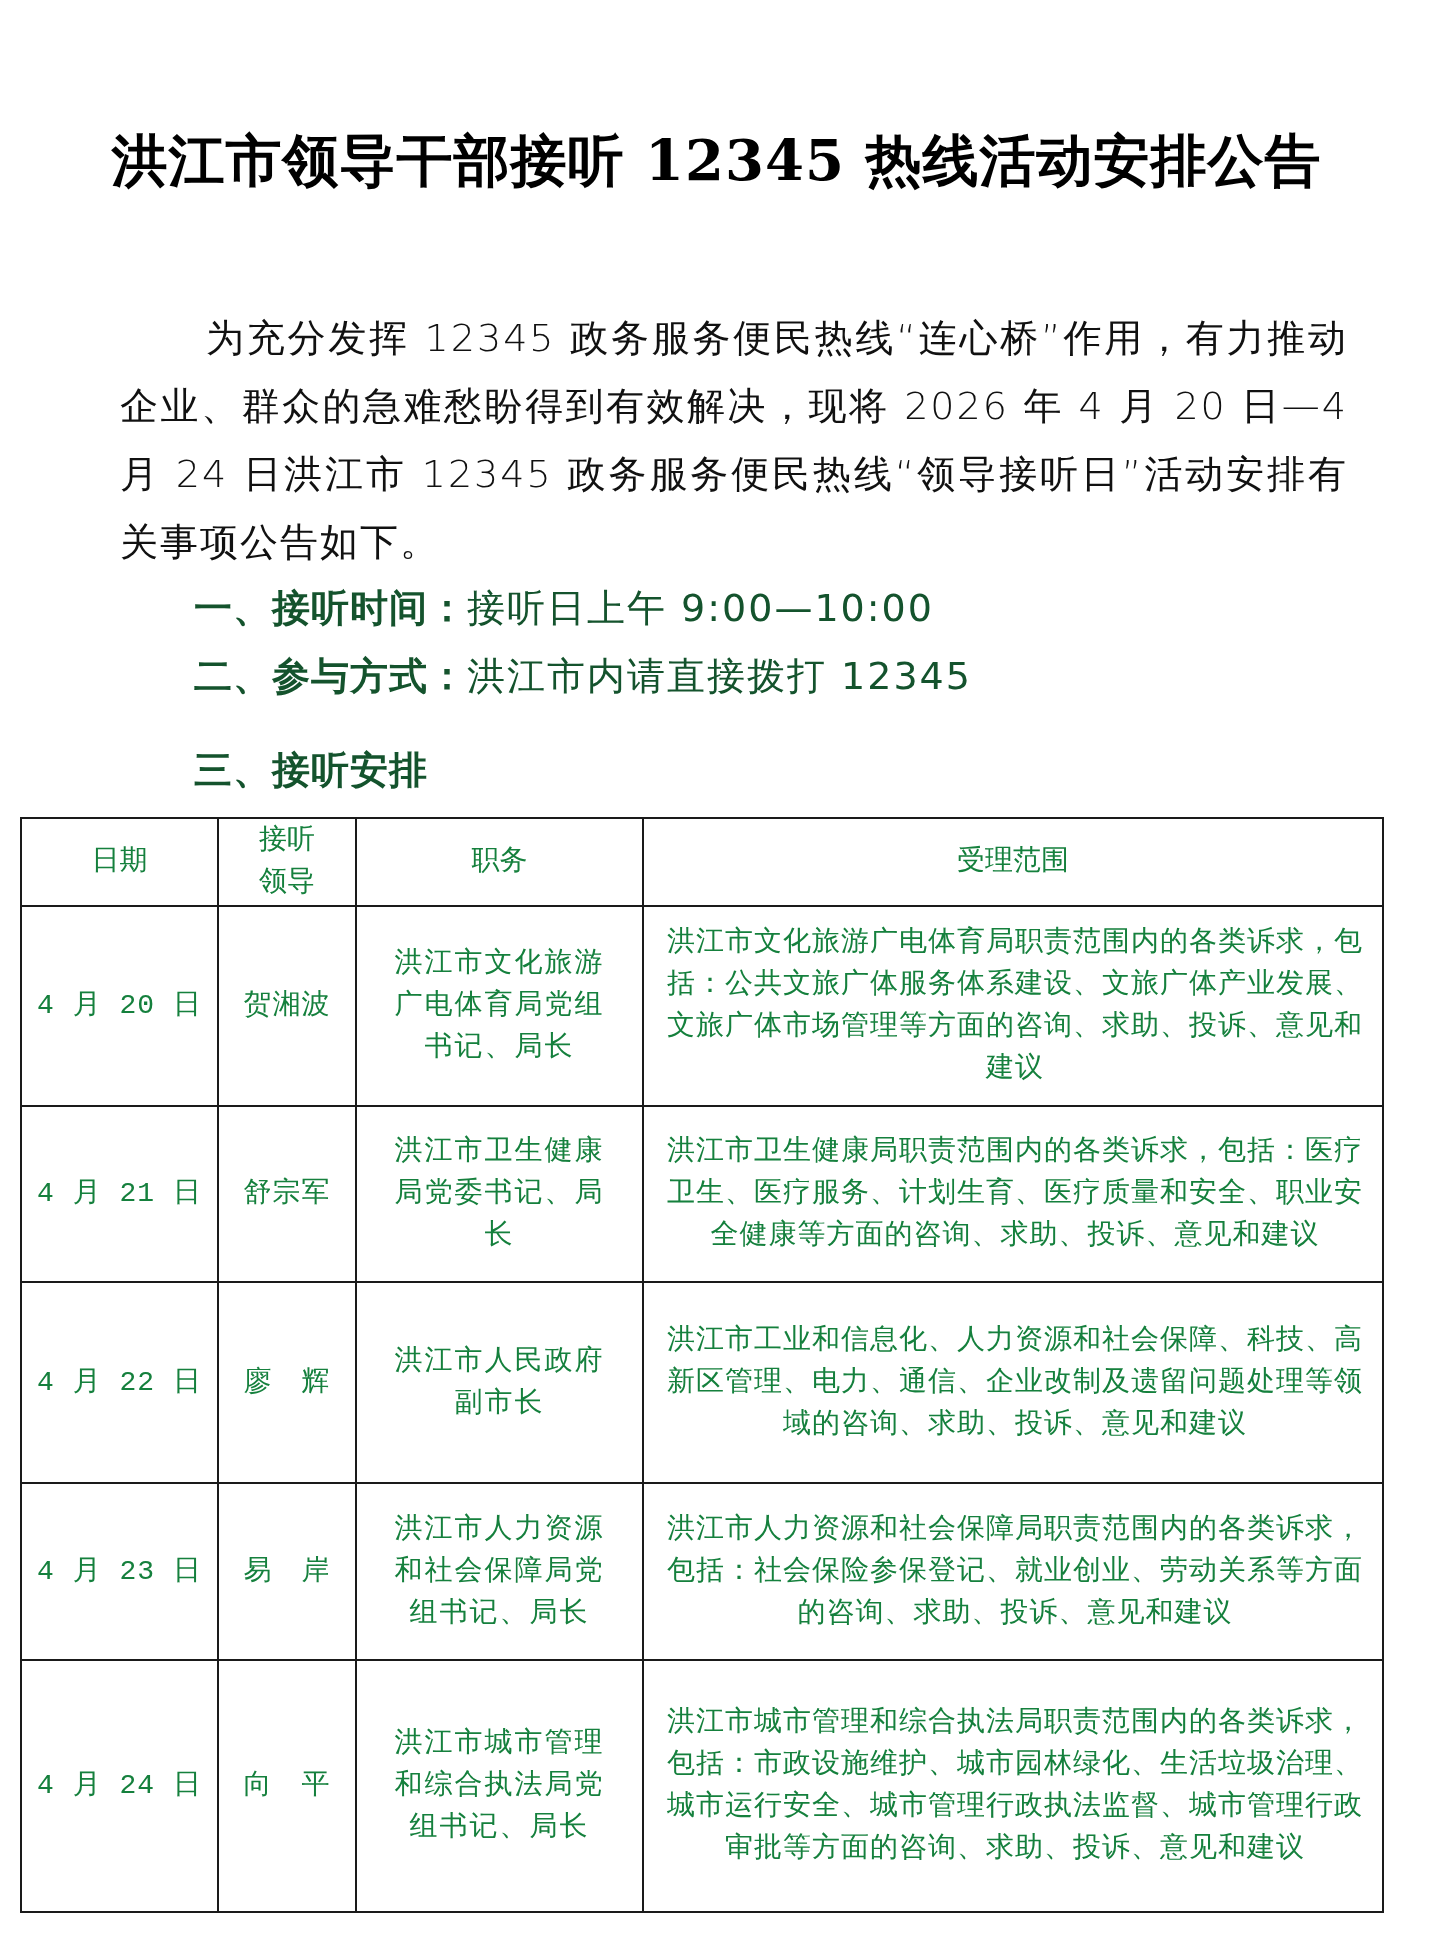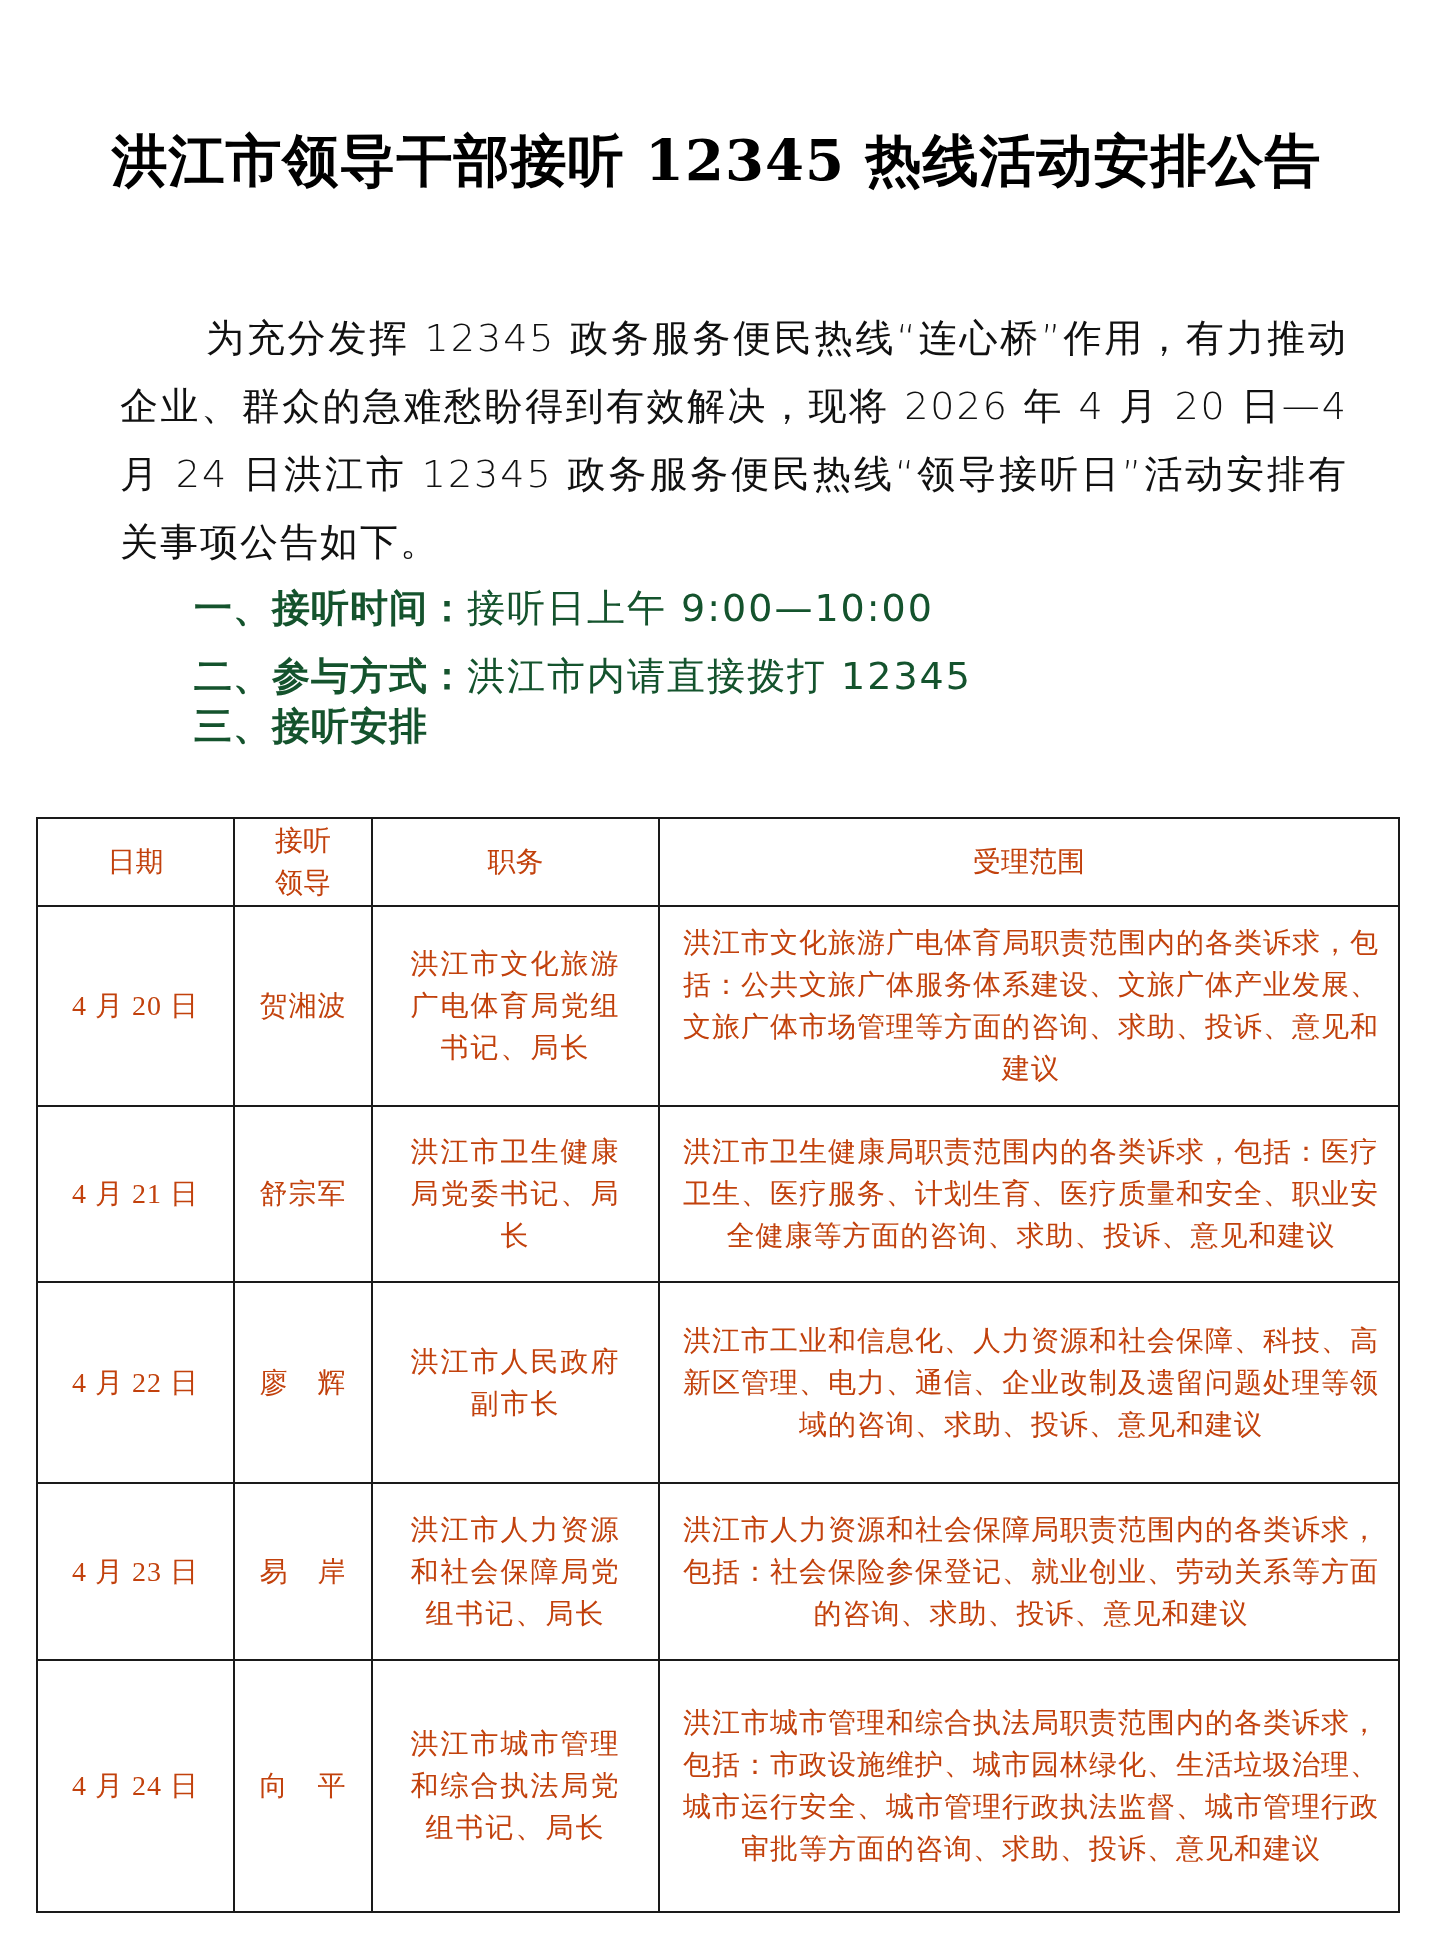--- a/index.html
+++ b/index.html
@@ -54,31 +54,31 @@
     font-family: "DejaVu Sans", "Liberation Sans", sans-serif;
     font-weight: bold;
     letter-spacing: 1px;
   }
   .section .val {
     font-family: "DejaVu Sans", "Liberation Sans", sans-serif;
     letter-spacing: 2px;
   }
   .sec1 { top: 578px; }
   .sec2 { top: 646px; }
-  .sec3 { top: 696px; }
+  .sec3 { top: 740px; }
 
   table.schedule {
     position: absolute;
-    left: 36px;
+    left: 20px;
     top: 817px;
     width: 1364px;
     border-collapse: collapse;
     table-layout: fixed;
-    font-family: Liberation Serif, serif;
-    color: #c2410c;
+    font-family: Liberation Mono, monospace;
+    color: #15803d;
   }
   table.schedule td, table.schedule th {
     border: 2px solid #1a1a1a;
     padding: 0;
     text-align: center;
     vertical-align: middle;
   }
   table.schedule th {
     font-weight: normal;
     font-size: 28px;

